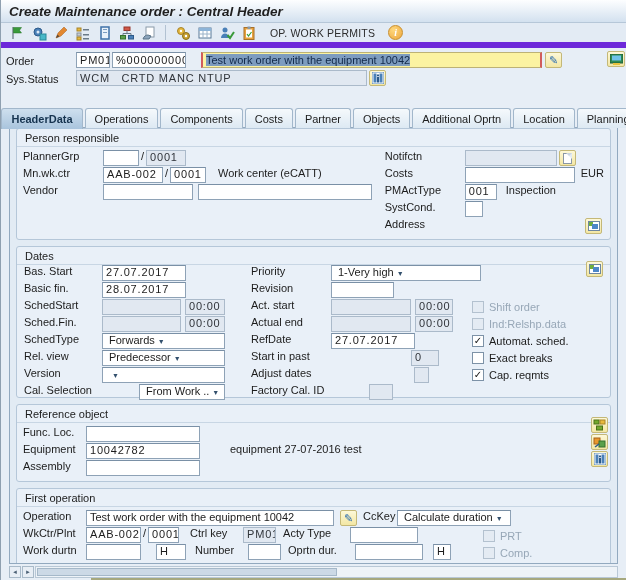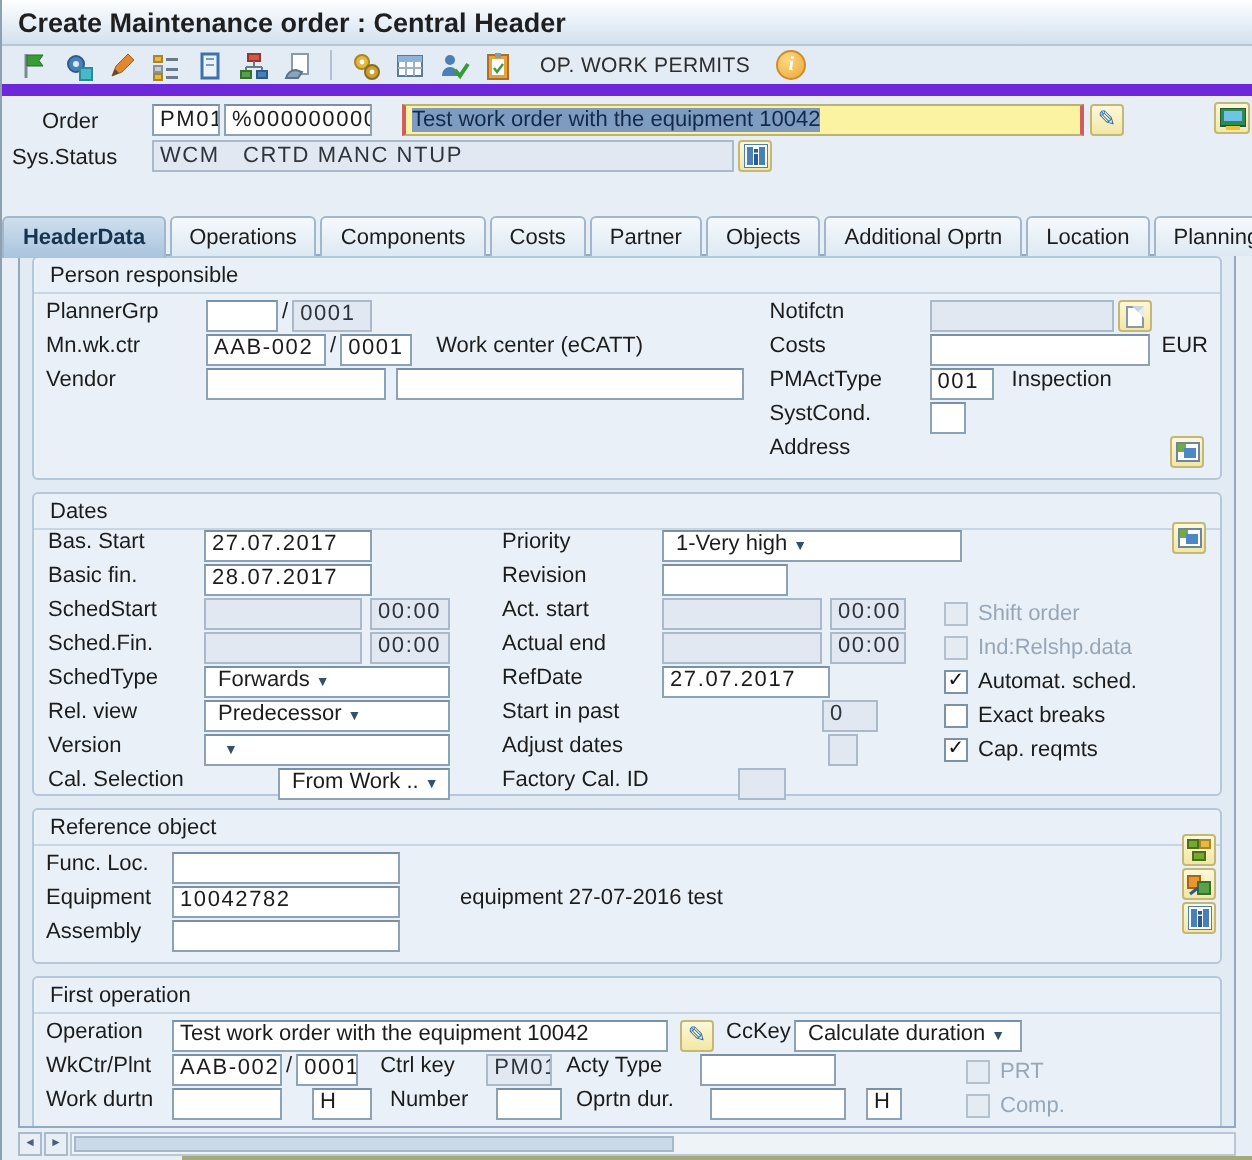--- a/index.html
+++ b/index.html
@@ -6,21 +6,21 @@
   html,body { width:626px; height:580px; }
   #app {
     position:relative; width:626px; height:580px; overflow:hidden;
     background:#e7eef6; font-family:"Liberation Sans",sans-serif;
     font-size:11px; color:#1c1c1c; border-left:1px solid #8fa0b0;
   }
   
   .titlebar {
     height:23px; display:flex; align-items:center; padding-left:8px;
     background:linear-gradient(#fdfeff,#d3e1ef); border-bottom:1px solid #b6c7d8;
-    font-size:13.5px; font-weight:bold; color:#1f1f1f;
+    font-size:13.5px; font-weight:bold; font-style:italic; color:#1f1f1f;
   }
   
   .toolbar {
     height:25px; display:flex; align-items:center; padding-left:7px; gap:5px;
     background:#e3ebf4; border-bottom:6px solid #6d28d9;
   }
   .tbi { width:17px; height:17px; display:inline-flex; align-items:center; justify-content:center; cursor:pointer; }
   .tb-sep { width:1px; height:15px; background:#b2c2d2; margin:0 3px; }
   .tb-label { margin-left:8px; font-size:10.5px; color:#2d2d2d; cursor:pointer; letter-spacing:.2px; }
   .info-circle {
@@ -183,21 +183,21 @@
           <path d="M6 9l1.5 2 3-4" stroke="#3a9a3a" stroke-width="1.2" fill="none"></path>
         </svg>
     </span>
     <span class="tb-label">OP. WORK PERMITS</span>
     <span class="info-circle">
         <span>i</span>
       </span>
   </div>
 
   <div class="hdrzone">
-    <span class="lbl abs" style="left:20px;top:7px">Order</span>
+    <span class="lbl abs" style="left:5px;top:7px">Order</span>
     <div class="fld v abs" style="left:75px;top:4px;width:34px">PM01</div>
     <div class="fld v abs" style="left:111px;top:4px;width:74px">%00000000001</div>
     <div class="fld yellow abs" style="left:200px;top:4px;width:341px"><span class="sel">Test work order with the equipment 10042</span></div>
     <span class="ibtn abs" style="left:544px;top:4px">
         <span class="pencil-glyph">✎</span>
       </span>
     <span class="ibtn abs" style="left:606px;top:3px;width:18px">
       <svg width="13" height="11">
           <rect x="0" y="0" width="13" height="9" fill="#2f8a52" stroke="#1d5c36"></rect>
           <rect x="2" y="1.5" width="9" height="5" fill="#6fc2e8"></rect>

